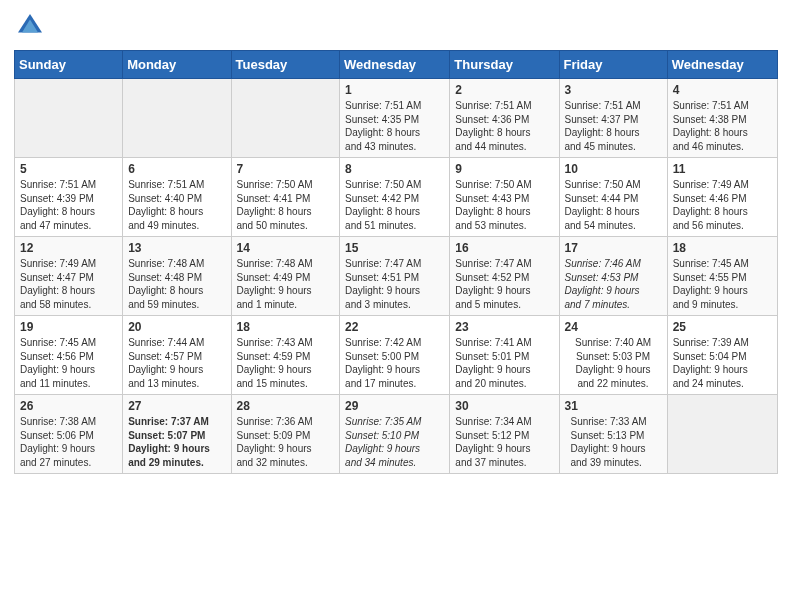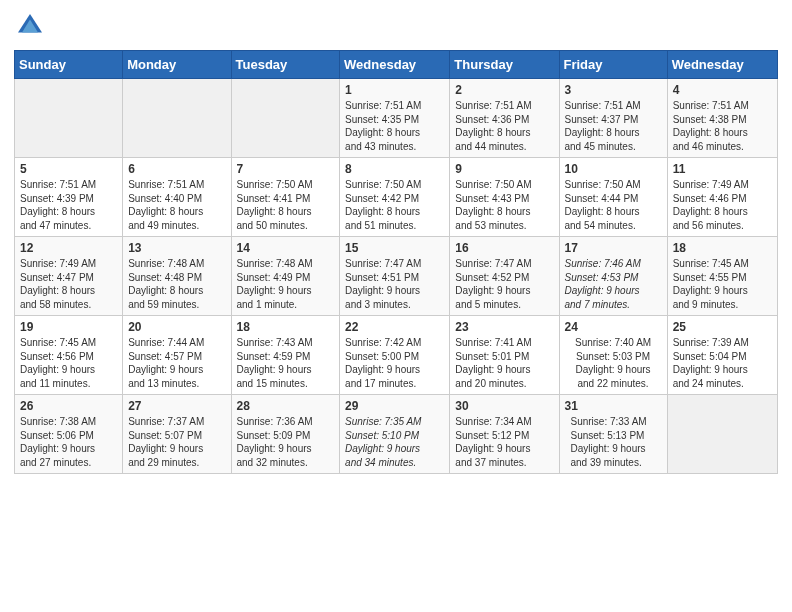--- a/index.html
+++ b/index.html
@@ -324,21 +324,21 @@
         <tr>
           <td>
             <span class="day-number">26</span>
             <div class="day-info" style="white-space: pre-line;">Sunrise: 7:38 AM
 Sunset: 5:06 PM
 Daylight: 9 hours
 and 27 minutes.</div>
           </td>
           <td>
             <span class="day-number">27</span>
-            <div class="day-info" style="white-space: pre-line;">Sunrise: 7:37 AM
+            <div class="day-info" style="white-space: pre-line; font-weight: bold;">Sunrise: 7:37 AM
 Sunset: 5:07 PM
 Daylight: 9 hours
 and 29 minutes.</div>
           </td>
           <td>
             <span class="day-number">28</span>
             <div class="day-info" style="white-space: pre-line;">Sunrise: 7:36 AM
 Sunset: 5:09 PM
 Daylight: 9 hours
 and 32 minutes.</div>

